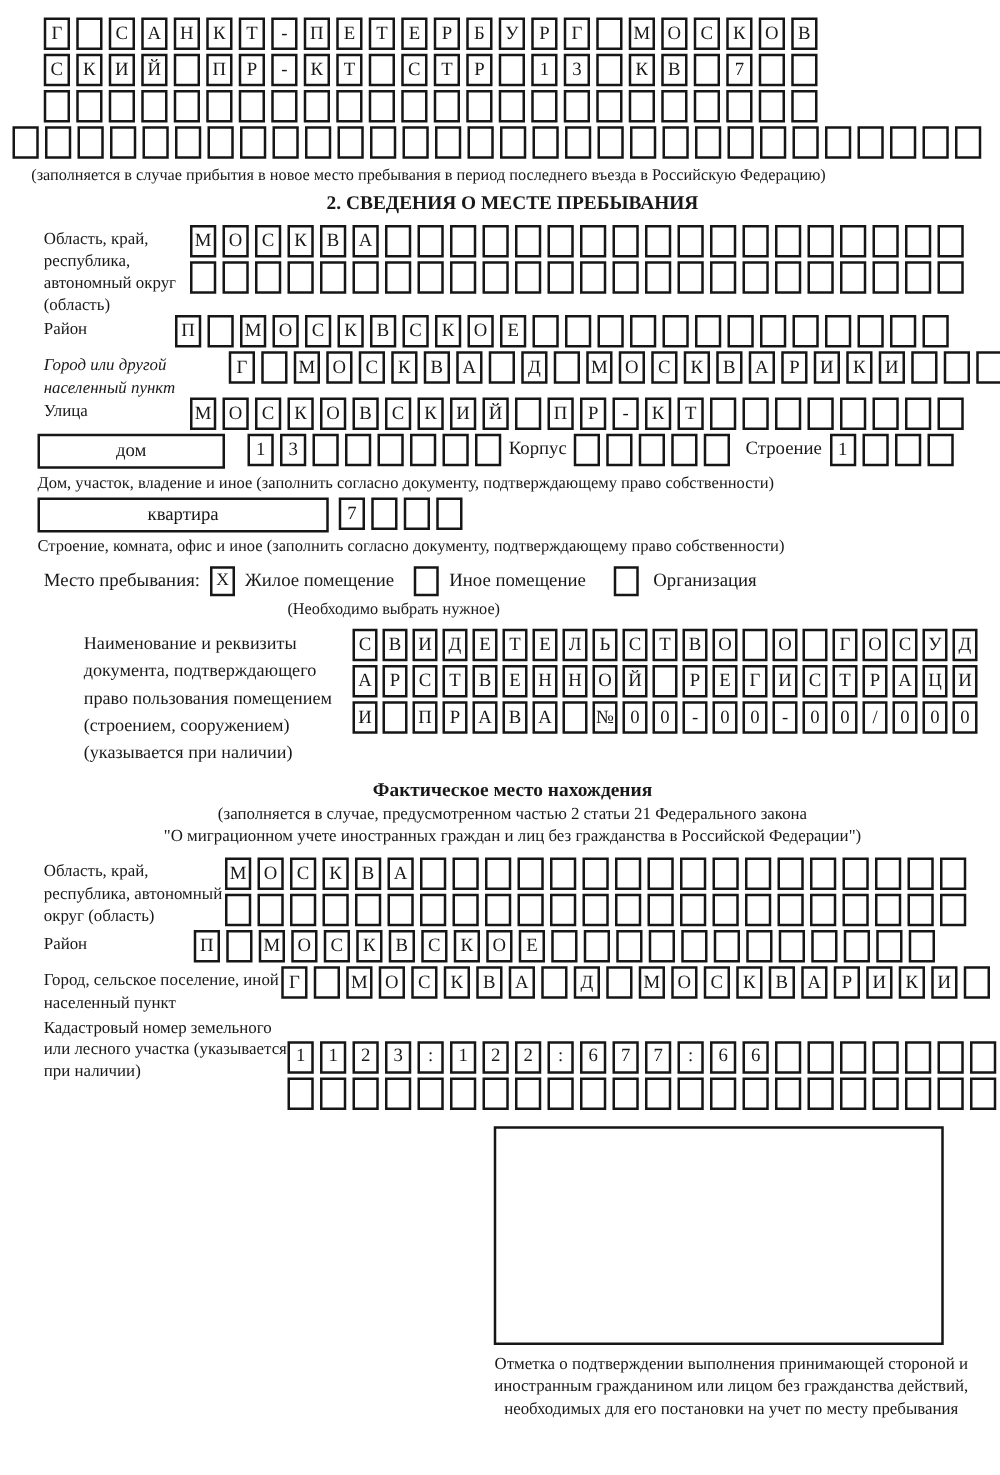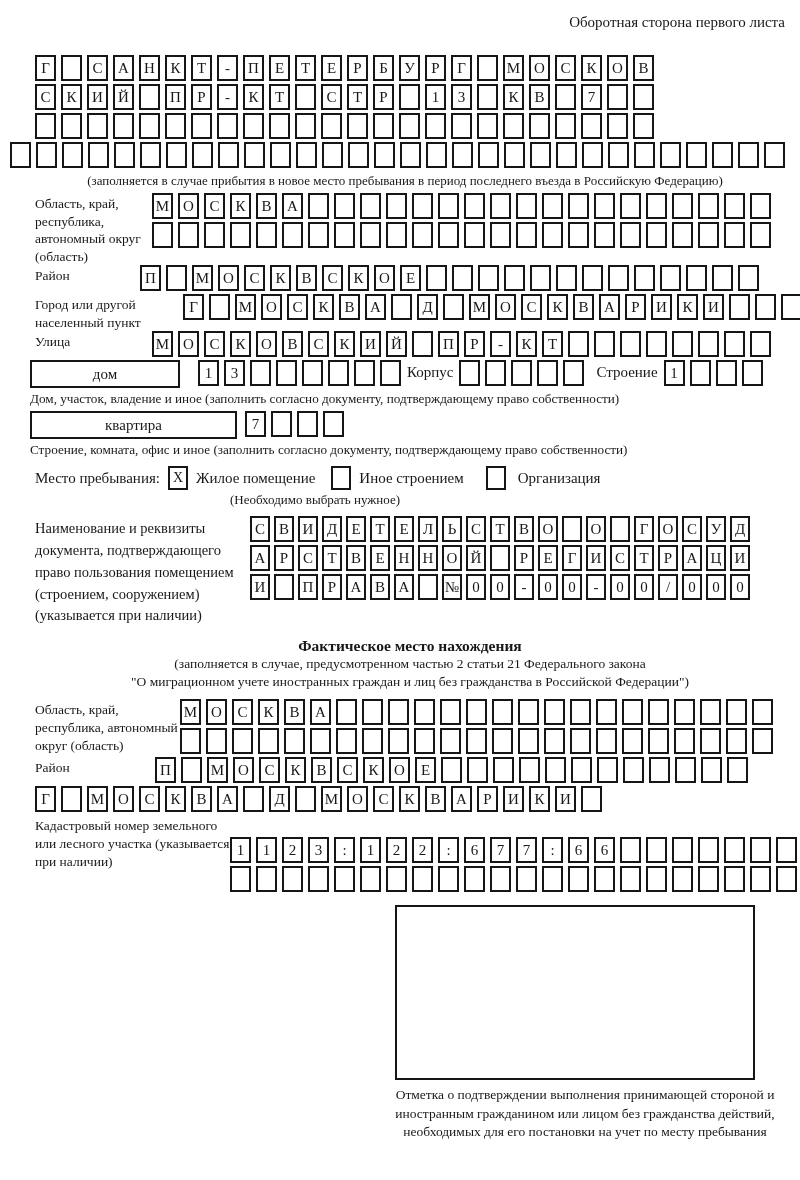--- a/index.html
+++ b/index.html
@@ -17,56 +17,55 @@
   .sm .cell, .cellrow.sm .cell{width:20px;}
   .cellrow.sm{gap:4px;}
 
   .frow{display:flex;align-items:flex-start;}
   .frow .label{flex-shrink:0;font-size:13.5px;line-height:1.3;padding-top:2px;}
   .rows{display:flex;flex-direction:column;}
 
   .w140{width:140px;font-size:14.5px;}
   .w117{width:117px;}
   .w105{width:105px;font-size:14.5px;}
-  .w148{width:148px;}
+  .w148{width:148px;font-style:italic;}
   .w145{width:145px;}
   .w120{width:120px;font-size:14.5px;}
   .w190{width:190px;}
   .w195{width:195px;}
   .w215{width:215px;}
 
-  .center-note{width:760px;text-align:center;font-size:13px;margin:2px 0 4px -10px;}
+  .center-note{width:760px;font-size:13px;margin:2px 0 4px -10px;}
   .section-title{width:750px;text-align:center;font-size:15.5px;font-weight:bold;margin:6px 0 8px 0;}
 
   .house-row{display:flex;align-items:flex-start;margin-left:-5px;margin-bottom:2px;text-align:center;}
   .wide-box{height:28px;border:2px solid #161616;box-sizing:border-box;
             display:flex;align-items:center;justify-content:center;font-size:15px;}
   .house-box{width:150px;}
-  .flat-box{width:207px;font-family:Liberation Serif, serif;}
+  .flat-box{width:233px;font-family:Liberation Serif, serif;}
   .inline-label{font-size:15px;padding-top:4px;}
   .left-note{font-size:13.2px;margin:0 0 4px -5px;}
 
   .stay-row{display:flex;align-items:center;font-size:15px;margin:8px 0 2px 0;}
   .checkbox{width:20px;height:24px;border:2px solid #161616;box-sizing:border-box;flex-shrink:0;
             display:flex;align-items:center;justify-content:center;font-size:14px;}
   .stay-note{width:560px;text-align:center;font-size:13px;margin:2px 0 8px 0;}
 
   .fact-note{width:750px;text-align:center;font-size:13.5px;line-height:1.35;}
 
   .stamp-wrap{margin-top:10px;}
   .stamp-box{margin-left:360px;width:360px;height:175px;border:2px solid #161616;box-sizing:border-box;}
   .stamp-caption{margin-left:330px;width:440px;text-align:center;font-size:13.5px;line-height:1.35;margin-top:6px;}
   .mb8{margin-bottom:8px;}
 </style>
 </head>
 <body>
 
 <div class="sheet">
 
-  <div class="side-note">Оборотная сторона первого листа</div>
 
   <div class="frow">
     <div class="rows">
       <div class="cellrow">
           <span class="cell">Г</span>
           <span class="cell"></span>
           <span class="cell">С</span>
           <span class="cell">А</span>
           <span class="cell">Н</span>
           <span class="cell">К</span>
@@ -170,20 +169,21 @@
       <span class="cell"></span>
       <span class="cell"></span>
       <span class="cell"></span>
       <span class="cell"></span>
       <span class="cell"></span>
       <span class="cell"></span>
       <span class="cell"></span>
     </div>
   <div class="center-note">(заполняется в случае прибытия в новое место пребывания в период последнего въезда в Российскую Федерацию)</div>
 
+  <div class="section-title">2. СВЕДЕНИЯ О МЕСТЕ ПРЕБЫВАНИЯ</div>
 
   <div class="frow">
     <div class="label w117">Область, край, республика, автономный округ (область)</div>
     <div class="rows">
       <div class="cellrow">
           <span class="cell">М</span>
           <span class="cell">О</span>
           <span class="cell">С</span>
           <span class="cell">К</span>
           <span class="cell">В</span>
@@ -365,28 +365,28 @@
         <span class="cell"></span>
       </div>
   </div>
   <div class="left-note">Строение, комната, офис и иное (заполнить согласно документу, подтверждающему право собственности)</div>
 
   <div class="stay-row">
     <span>Место пребывания:</span>
     <span class="checkbox" style="margin-left:8px;">X</span>
     <span style="margin-left:8px;">Жилое помещение</span>
     <span class="checkbox" style="margin-left:16px;"></span>
-    <span style="margin-left:8px;">Иное строением</span>
+    <span style="margin-left:8px;">Иное помещение</span>
     <span class="checkbox" style="margin-left:22px;"></span>
     <span style="margin-left:12px;">Организация</span>
   </div>
   <div class="stay-note">(Необходимо выбрать нужное)</div>
 
   <div class="frow">
-    <div class="label w215" style="font-size:14.5px;line-height:1.5;">Наименование и реквизиты документа, подтверждающего право пользования помещением (строением, сооружением) (указывается при наличии)</div>
+    <div class="label w215" style="font-size:14.5px;line-height:1.5;margin-left:32px;">Наименование и реквизиты документа, подтверждающего право пользования помещением (строением, сооружением) (указывается при наличии)</div>
     <div class="rows sm">
       <div class="cellrow sm">
           <span class="cell">С</span>
           <span class="cell">В</span>
           <span class="cell">И</span>
           <span class="cell">Д</span>
           <span class="cell">Е</span>
           <span class="cell">Т</span>
           <span class="cell">Е</span>
           <span class="cell">Л</span>
@@ -536,20 +536,21 @@
         <span class="cell"></span>
         <span class="cell"></span>
         <span class="cell"></span>
         <span class="cell"></span>
         <span class="cell"></span>
         <span class="cell"></span>
       </div>
   </div>
 
   <div class="frow">
+    <div class="label w190">Город, сельское поселение, иной населенный пункт</div>
     <div class="cellrow">
         <span class="cell">Г</span>
         <span class="cell"></span>
         <span class="cell">М</span>
         <span class="cell">О</span>
         <span class="cell">С</span>
         <span class="cell">К</span>
         <span class="cell">В</span>
         <span class="cell">А</span>
         <span class="cell"></span>

